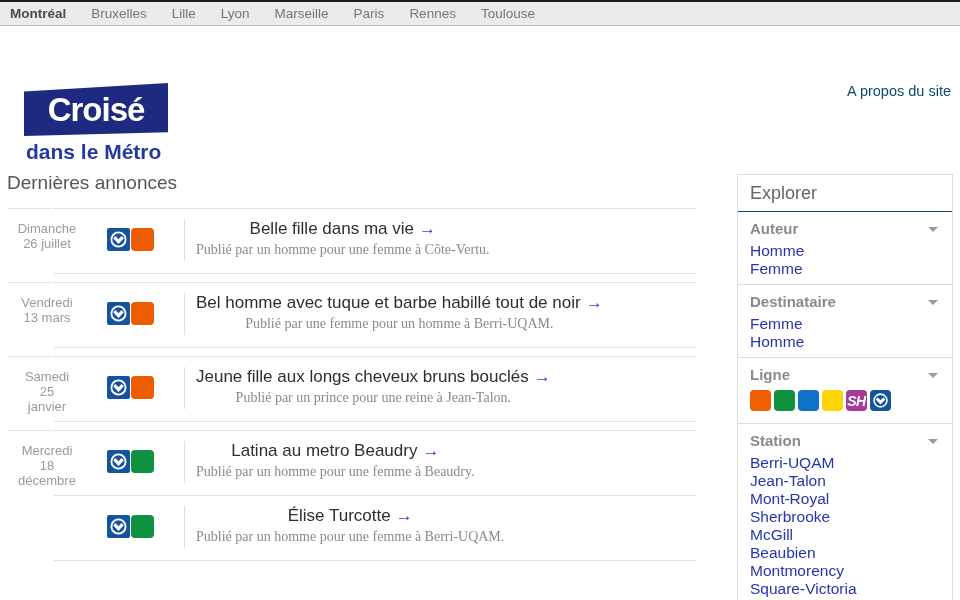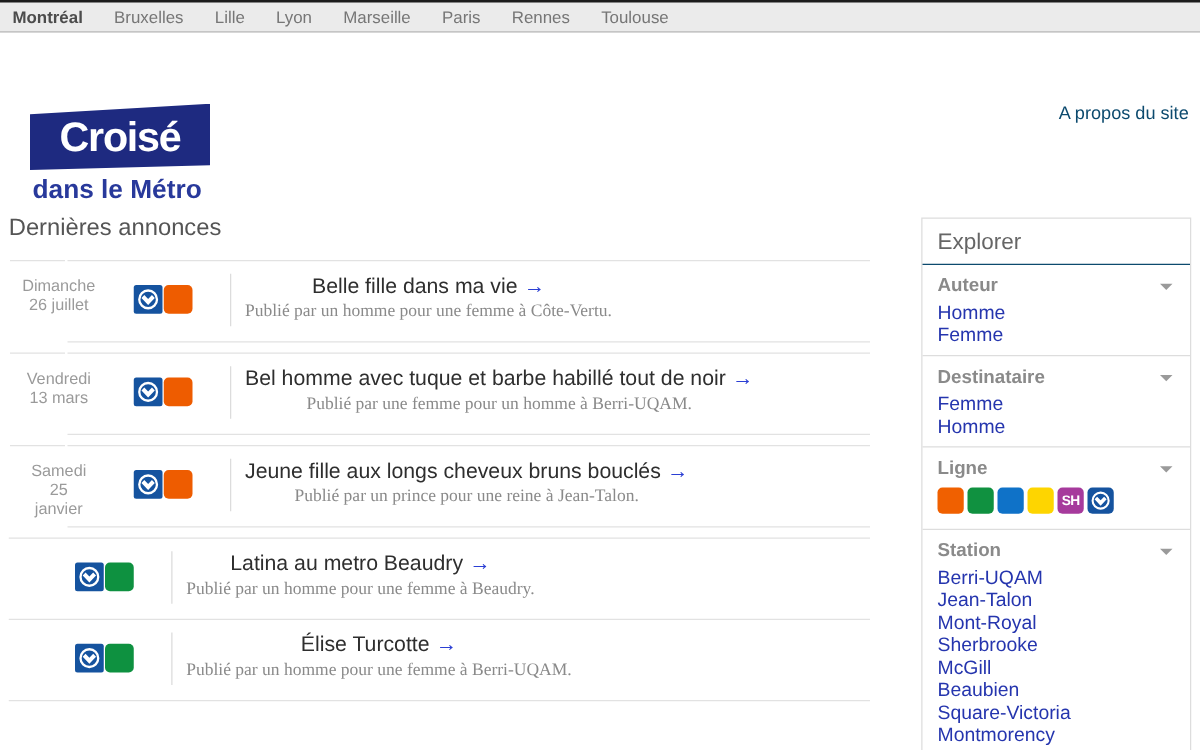--- a/index.html
+++ b/index.html
@@ -54,21 +54,21 @@
   .sb-section{padding:8px 12px 6px;border-bottom:1px solid #ddd;}
   .sb-section:last-child{border-bottom:none;}
   .sb-head{display:flex;justify-content:space-between;align-items:center;
     font-size:15px;font-weight:bold;color:#8a8a8a;line-height:18px;margin-bottom:4px;cursor:pointer;}
   .chev{width:0;height:0;border-left:5px solid transparent;border-right:5px solid transparent;
     border-top:5px solid #9a9a9a;margin-right:2px;}
   .sb-link{display:block;color:#2535ae;font-size:15.5px;line-height:18px;cursor:pointer;
     text-decoration:none;white-space:nowrap;}
   .sq-row{display:flex;gap:3px;padding:2px 0 6px;}
   .sq{width:21px;height:21px;border-radius:4px;display:flex;align-items:center;justify-content:center;cursor:pointer;}
-  .sq span{color:#fff;font-weight:bold;font-size:11px;letter-spacing:-0.5px;}
+  .sq span{color:#fff;font-weight:bold;font-size:14px;letter-spacing:-0.5px;font-style:italic;}
   .sq svg{width:19px;height:19px;display:block;}
 </style>
 </head>
 <body>
 
 <div class="topbar">
   <span class="city active">Montréal</span>
   <span class="city">Bruxelles</span>
   <span class="city">Lille</span>
   <span class="city">Lyon</span>
@@ -170,20 +170,27 @@
             <div class="etitle">
               <span>Jeune fille aux longs cheveux bruns bouclés</span><span class="arrow">→</span>
             </div>
             <div class="edesc">Publié par un prince pour une reine à Jean-Talon.</div>
           </div>
         </div>
       </div>
     </div>
 
     <div class="group">
+      <div class="gdate">
+        <div class="gdate-inner">
+          <div>Mercredi</div>
+          <div>18</div>
+          <div>décembre</div>
+        </div>
+      </div>
       <div class="entries">
         <div class="entry">
           <div class="eicons">
             <div class="stm-sq">
               <svg viewBox="0 0 24 24">
                   <circle cx="12" cy="12" r="8.1" fill="none" stroke="#fff" stroke-width="2.1"></circle>
                   <path d="M12 17.1 L5.9 10.7 L8.5 8.1 L12 11.7 L15.5 8.1 L18.1 10.7 Z" fill="#fff"></path>
                 </svg>
             </div>
             <div class="line-sq" style="background: rgb(14, 145, 64);"></div>
@@ -264,18 +271,18 @@
       <div class="sb-head">
         <span>Station</span>
         <span class="chev"></span>
       </div>
       <a class="sb-link">Berri-UQAM</a>
       <a class="sb-link">Jean-Talon</a>
       <a class="sb-link">Mont-Royal</a>
       <a class="sb-link">Sherbrooke</a>
       <a class="sb-link">McGill</a>
       <a class="sb-link">Beaubien</a>
+      <a class="sb-link">Montmorency</a>
       <a class="sb-link">Square-Victoria</a>
-      <a class="sb-link">Montmorency</a>
       <a class="sb-link">De la Concorde</a>
     </div>
   </div>
 </div>
 
 </body></html>

